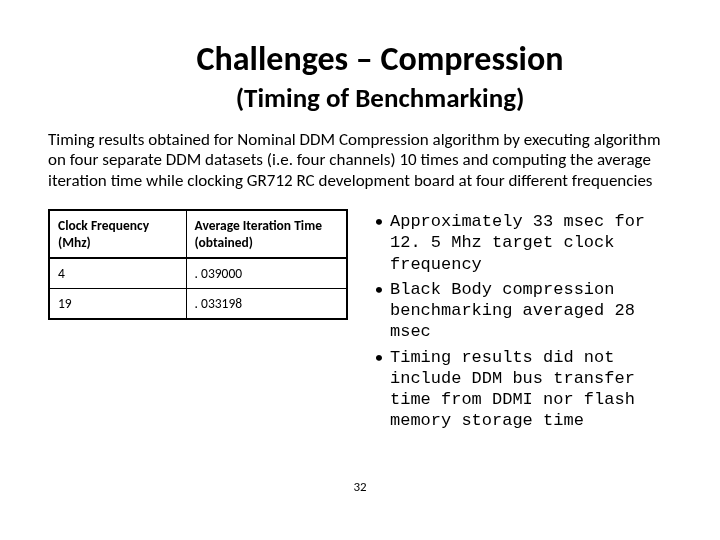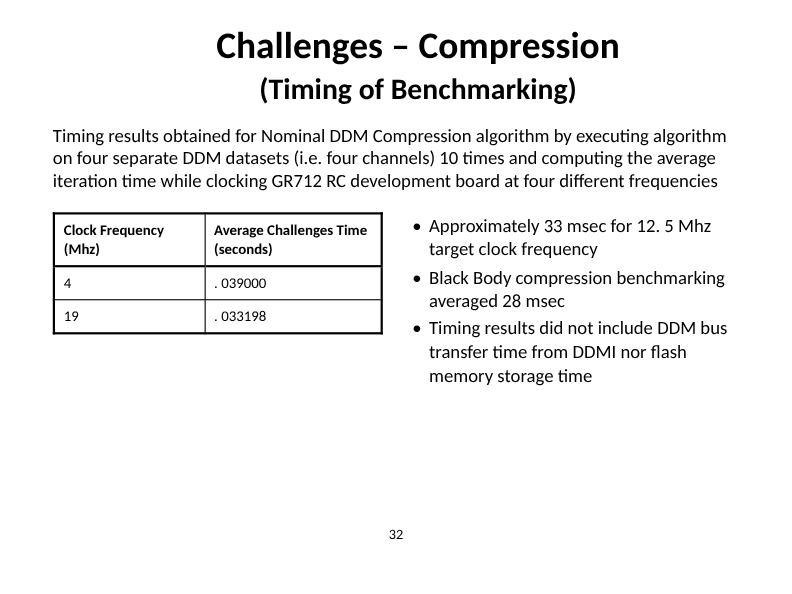--- a/index.html
+++ b/index.html
@@ -1,49 +1,49 @@
 <!DOCTYPE html>
 <html><head>
 <meta charset="utf-8">
 <style>
   * { box-sizing: border-box; margin: 0; padding: 0; }
   html, body { width: 720px; height: 540px; background: #fff; font-family: Calibri, Arial, sans-serif; color: #000; }
-  .slide { width: 720px; height: 524px; position: relative; padding: 20px 48px 0 48px; }
+  .slide { width: 720px; height: 524px; position: relative; padding: 36px 48px 0 48px; }
   .title { font-size: 34px; text-align: center; margin-top: 2px; margin-left: 40px; }
   .subtitle { font-size: 27px; text-align: center; margin-top: 2px; margin-left: 40px; }
   .desc { font-size: 17px; line-height: 1.2; margin-top: 16px; }
   .content-row { display: flex; margin-top: 18px; gap: 20px; }
   .table-wrap { flex: 0 0 300px; }
   table { border-collapse: collapse; width: 100%; border: 2px solid #000; }
   th, td { border: 1px solid #000; padding: 6px 8px; text-align: left; font-size: 13.5px; vertical-align: top; margin-top: 12px; }
   th { font-weight: 700; background: #fff; }
   thead th { border-bottom: 2px solid #000; }
   .th-col1 { width: 46%; }
   .bullets-wrap { flex: 1; padding-top: 2px; }
   ul { list-style: none; }
   ul li { display: flex; font-size: 17px; line-height: 1.25; margin-bottom: 4px; }
   ul li .dot { flex: 0 0 22px; text-align: center; }
-  ul li .txt { flex: 1; }
+  ul li .txt { flex: 1; font-family: Liberation Mono, monospace; }
   .pagenum { position: absolute; bottom: 30px; left: 0; width: 100%; text-align: center; font-size: 13px; color: #000; }
 </style>
 </head>
 <body>
 
 <div class="slide">
   <h1 class="title">Challenges – Compression</h1>
   <h2 class="subtitle">(Timing of Benchmarking)</h2>
   <p class="desc">Timing results obtained for Nominal DDM Compression algorithm by executing algorithm on four separate DDM datasets (i.e. four channels) 10 times and computing the average iteration time while clocking GR712 RC development board at four different frequencies</p>
 
   <div class="content-row">
     <div class="table-wrap">
       <table>
         <thead>
           <tr>
             <th class="th-col1">Clock Frequency (Mhz)</th>
-            <th>Average Challenges Time (seconds)</th>
+            <th>Average Iteration Time (obtained)</th>
           </tr>
         </thead>
         <tbody>
           <tr>
             <td>4</td>
             <td>. 039000</td>
           </tr>
           <tr>
             <td>19</td>
             <td>. 033198</td>

